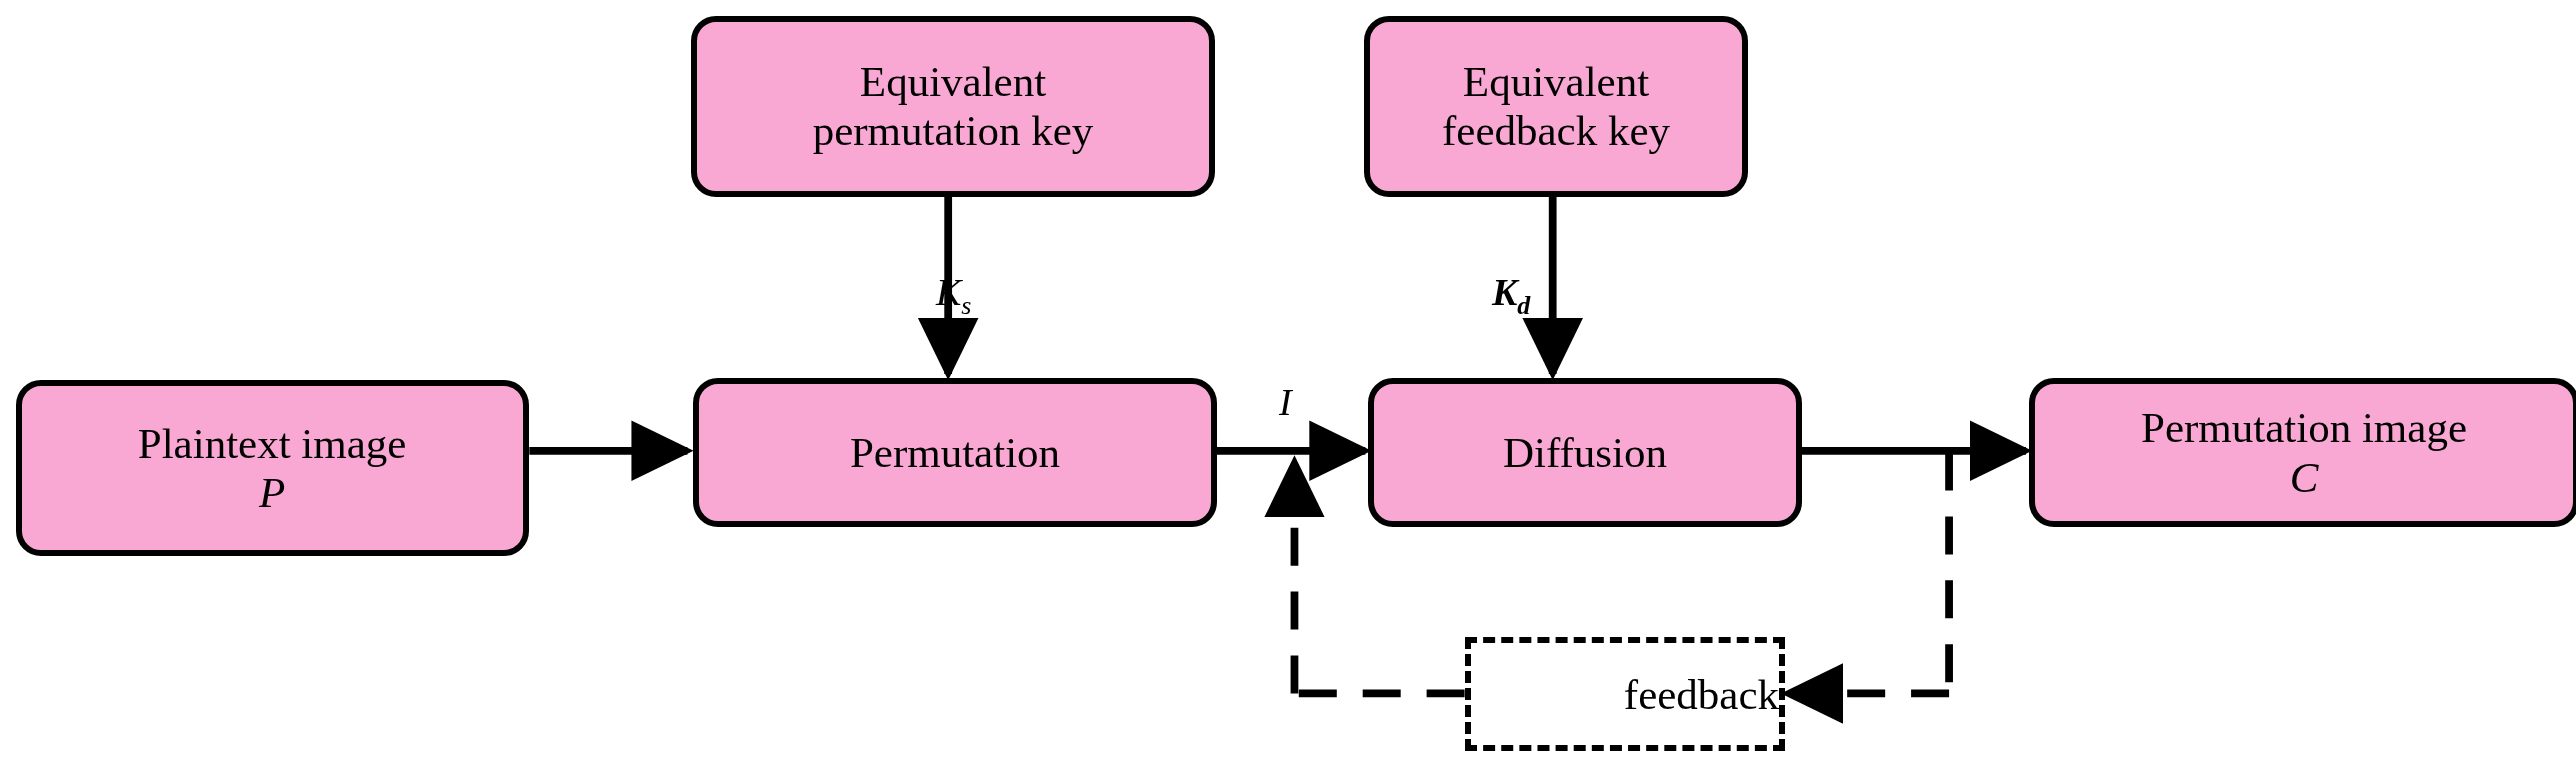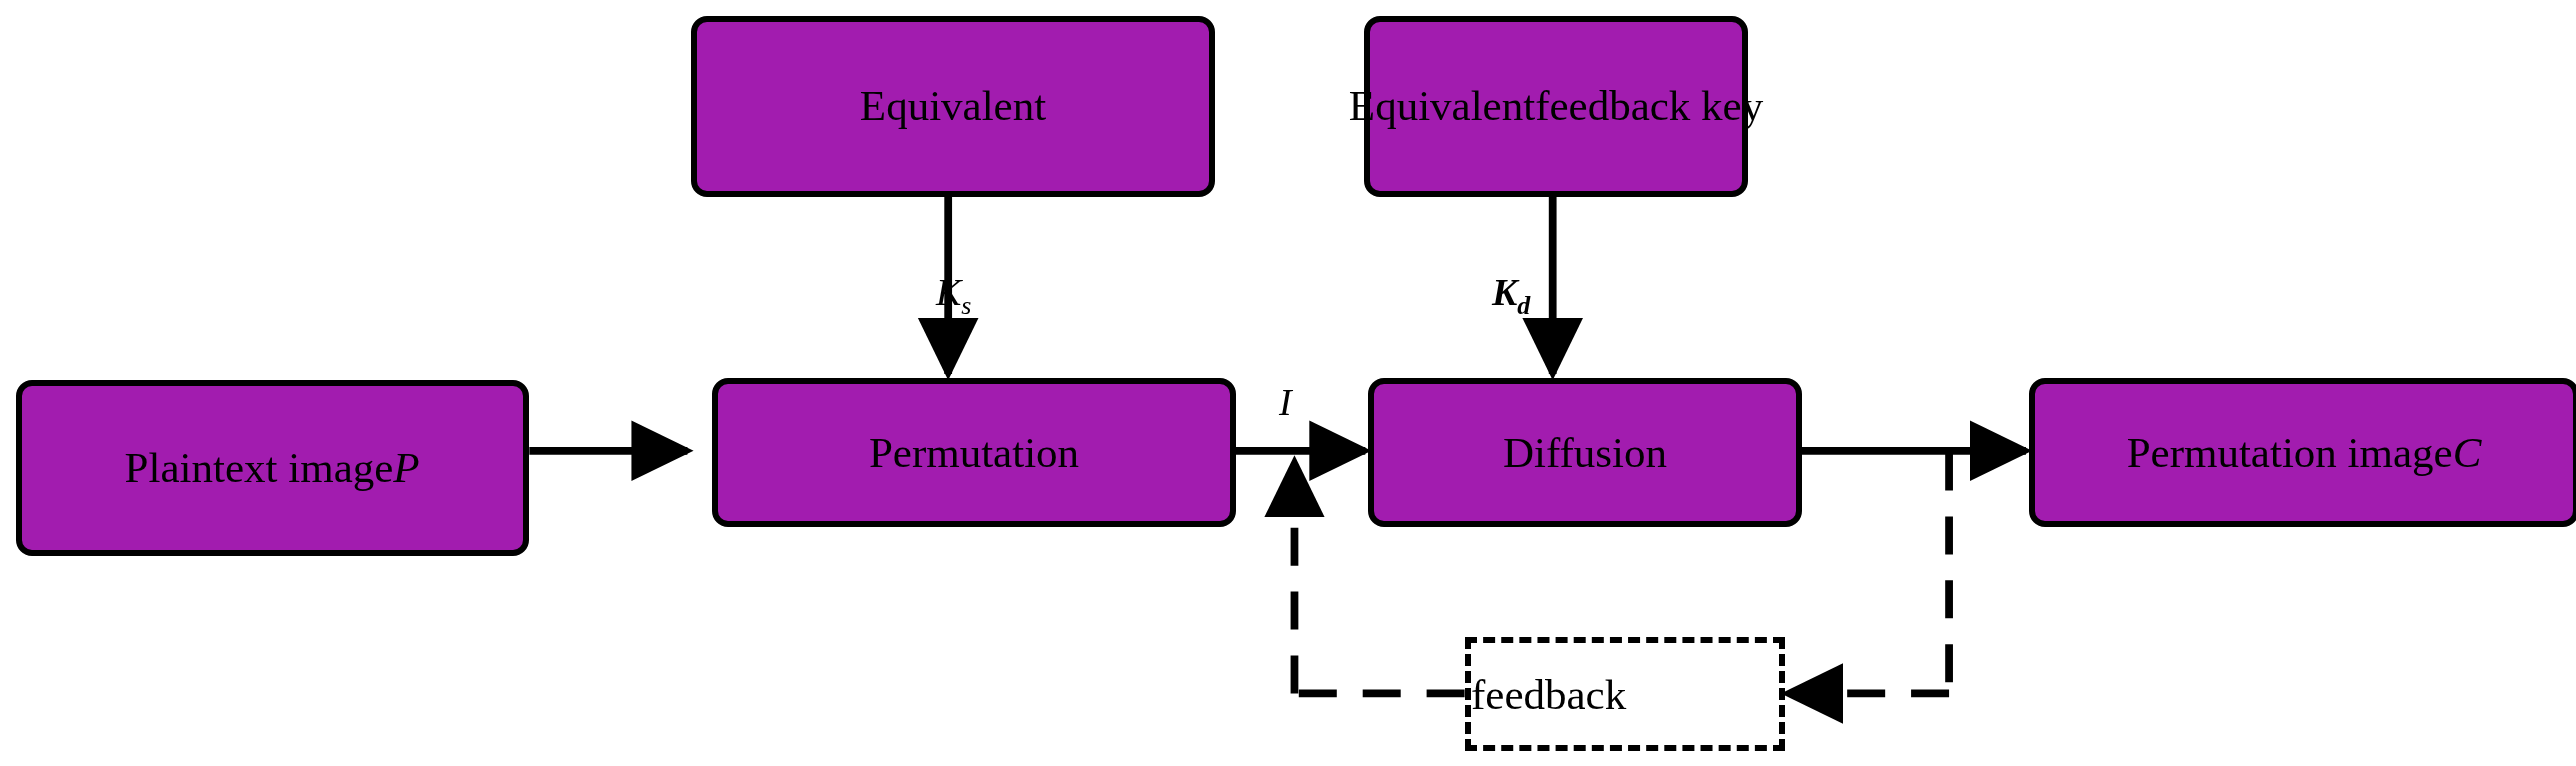--- a/index.html
+++ b/index.html
@@ -12,24 +12,24 @@
     width: 2576px;
     height: 766px;
     background: #ffffff;
     overflow: hidden;
     font-family: "Liberation Serif", "DejaVu Serif", serif;
   }
   .node {
     position: absolute;
     box-sizing: border-box;
     border: 6px solid #000000;
-    border-radius: 16px;
-    background: #a21caf;
+    border-radius: 25px;
+    background: #f9a8d4;
     display: flex;
-    flex-direction: row;
+    flex-direction: column;
     align-items: center;
     justify-content: center;
     text-align: center;
     color: #000000;
     line-height: 1.15;
   }
   .node .line1,
   .node .line2 {
     display: block;
     white-space: nowrap;
@@ -41,21 +41,21 @@
     font-size: 43px;
     font-style: italic;
   }
   .dashed-node {
     position: absolute;
     box-sizing: border-box;
     border: 6px dashed #000000;
     background: #ffffff;
     display: flex;
     align-items: center;
-    justify-content: flex-start;
+    justify-content: flex-end;
     font-size: 43px;
     color: #000000;
   }
   .edge-label {
     position: absolute;
     font-size: 38px;
     font-style: italic;
     color: #000000;
     white-space: nowrap;
   }
@@ -107,28 +107,29 @@
     <line x1="1498" y1="803" x2="1498" y2="538" stroke="#000000" stroke-width="9" stroke-dasharray="44,30" marker-end="url(#arrowDashed)"></line>
   </svg>
 
   <div class="node" style="left:15.6px; top:380px; width:513px; height:176px;">
     <span class="line1 node-title">Plaintext image</span>
     <span class="line2 node-sym">P</span>
   </div>
 
   <div class="node" style="left:691px; top:15.6px; width:524px; height:181px;">
     <span class="line1 node-title">Equivalent</span>
+    <span class="line2 node-title">permutation key</span>
   </div>
 
   <div class="node" style="left:1364px; top:15.6px; width:384px; height:181px;">
     <span class="line1 node-title">Equivalent</span>
     <span class="line2 node-title">feedback key</span>
   </div>
 
-  <div class="node" style="left:693px; top:378px; width:524px; height:149px;margin-left:19px;">
+  <div class="node" style="left:693px; top:378px; width:524px; height:149px;">
     <span class="line1 node-title">Permutation</span>
   </div>
 
   <div class="node" style="left:1368px; top:378px; width:434px; height:149px;">
     <span class="line1 node-title">Diffusion</span>
   </div>
 
   <div class="node" style="left:2029px; top:378px; width:550px; height:149px;">
     <span class="line1 node-title">Permutation image</span>
     <span class="line2 node-sym">C</span>

